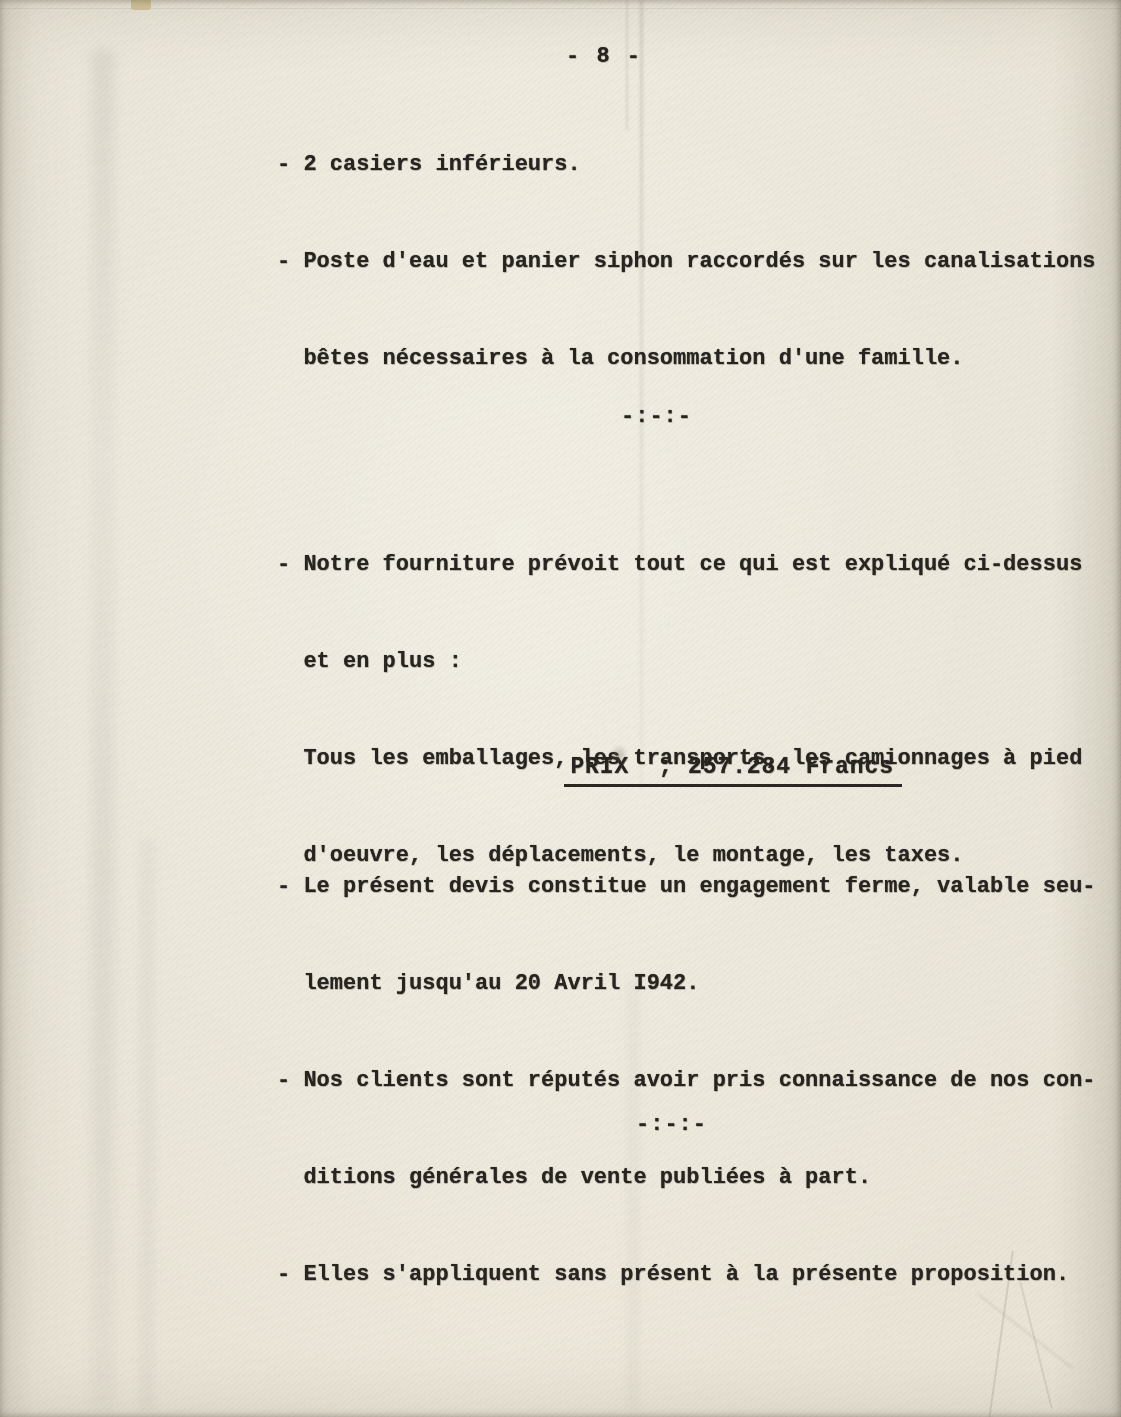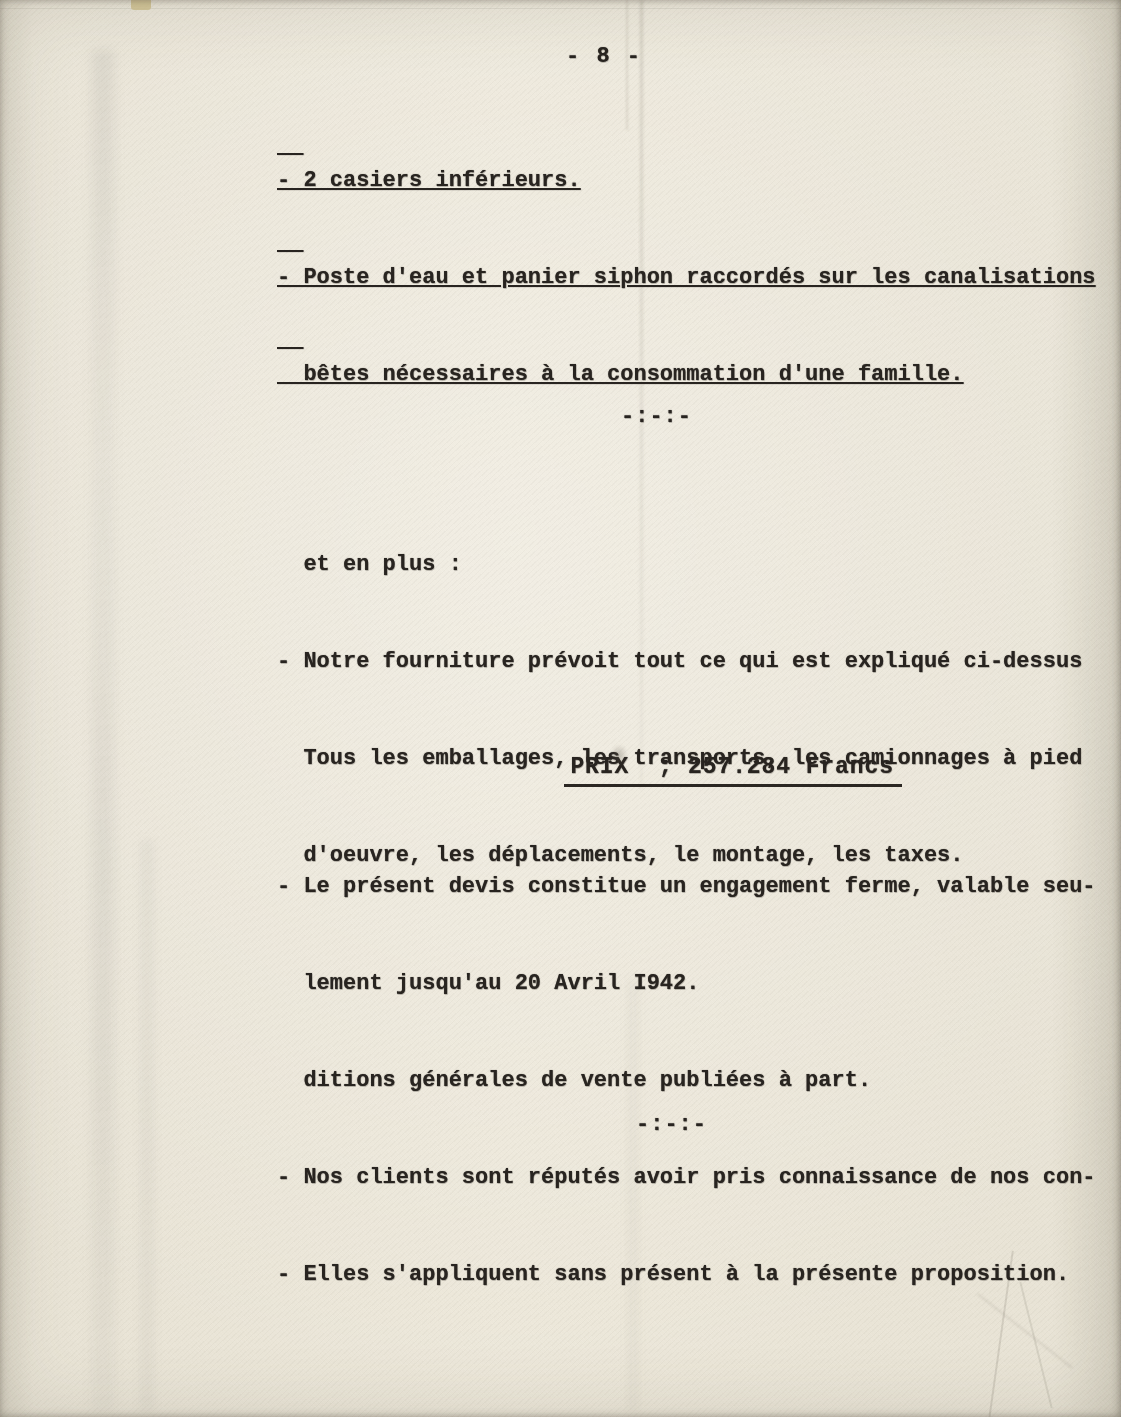--- a/index.html
+++ b/index.html
@@ -46,21 +46,21 @@
   .price-ghost { position:absolute; left:610px; top:744px; width:18px; height:22px;
     background:radial-gradient(ellipse at center, rgba(100,94,80,.32), rgba(100,94,80,0) 70%); filter:blur(1px); }
   
   .ink {
     color:#282420; font-weight:700; font-size:22px; white-space:pre;
     text-shadow: 0 0 1px rgba(40,36,30,.65), 0.5px 0.5px 0 rgba(40,36,30,.22);
   }
   .page-number { position:absolute; left:566px; top:44px; letter-spacing:2px; }
   .group { position:absolute; left:277px; }
   .group > div { line-height:46.9px; height:46.9px; }
-  .group-a { top:108px;text-decoration:underline; }
+  .group-a { top:92px; }
   .group-b { top:492px; }
   .group-c { top:814px; }
   .sep { position:absolute; letter-spacing:1px; }
   .sep-top    { left:621px; top:404px; }
   .sep-bottom { left:636px; top:1112px; }
   .price { position:absolute; left:538px; top:729px; }
   .price span {
     display:inline-block; font-size:23px; letter-spacing:.9px;
     padding:0 8px 4px 6px; border-bottom:3px solid #2b2722;
   }
@@ -86,34 +86,34 @@
 
 <div class="ink group group-a">
   <div>- 2 casiers inférieurs.</div>
   <div>- Poste d'eau et panier siphon raccordés sur les canalisations</div>
   <div>  bêtes nécessaires à la consommation d'une famille.</div>
 </div>
 
 <div class="ink sep sep-top">-:-:-</div>
 
 <div class="ink group group-b">
+  <div>- Notre fourniture prévoit tout ce qui est expliqué ci-dessus</div>
   <div>  et en plus :</div>
-  <div>- Notre fourniture prévoit tout ce qui est expliqué ci-dessus</div>
   <div>  Tous les emballages, les transports, les camionnages à pied</div>
   <div>  d'oeuvre, les déplacements, le montage, les taxes.</div>
 </div>
 
 <div class="ink price">
   <span>PRIX  ; 257.284 Francs</span>
 </div>
 <div class="price-ghost"></div>
 
 <div class="ink group group-c">
   <div>- Le présent devis constitue un engagement ferme, valable seu-</div>
   <div>  lement jusqu'au 20 Avril I942.</div>
+  <div>- Nos clients sont réputés avoir pris connaissance de nos con-</div>
   <div>  ditions générales de vente publiées à part.</div>
-  <div>- Nos clients sont réputés avoir pris connaissance de nos con-</div>
   <div>- Elles s'appliquent sans présent à la présente proposition.</div>
 </div>
 
 <div class="ink sep sep-bottom">-:-:-</div>
 
 <div class="vignette"></div>
 
 </body></html>

